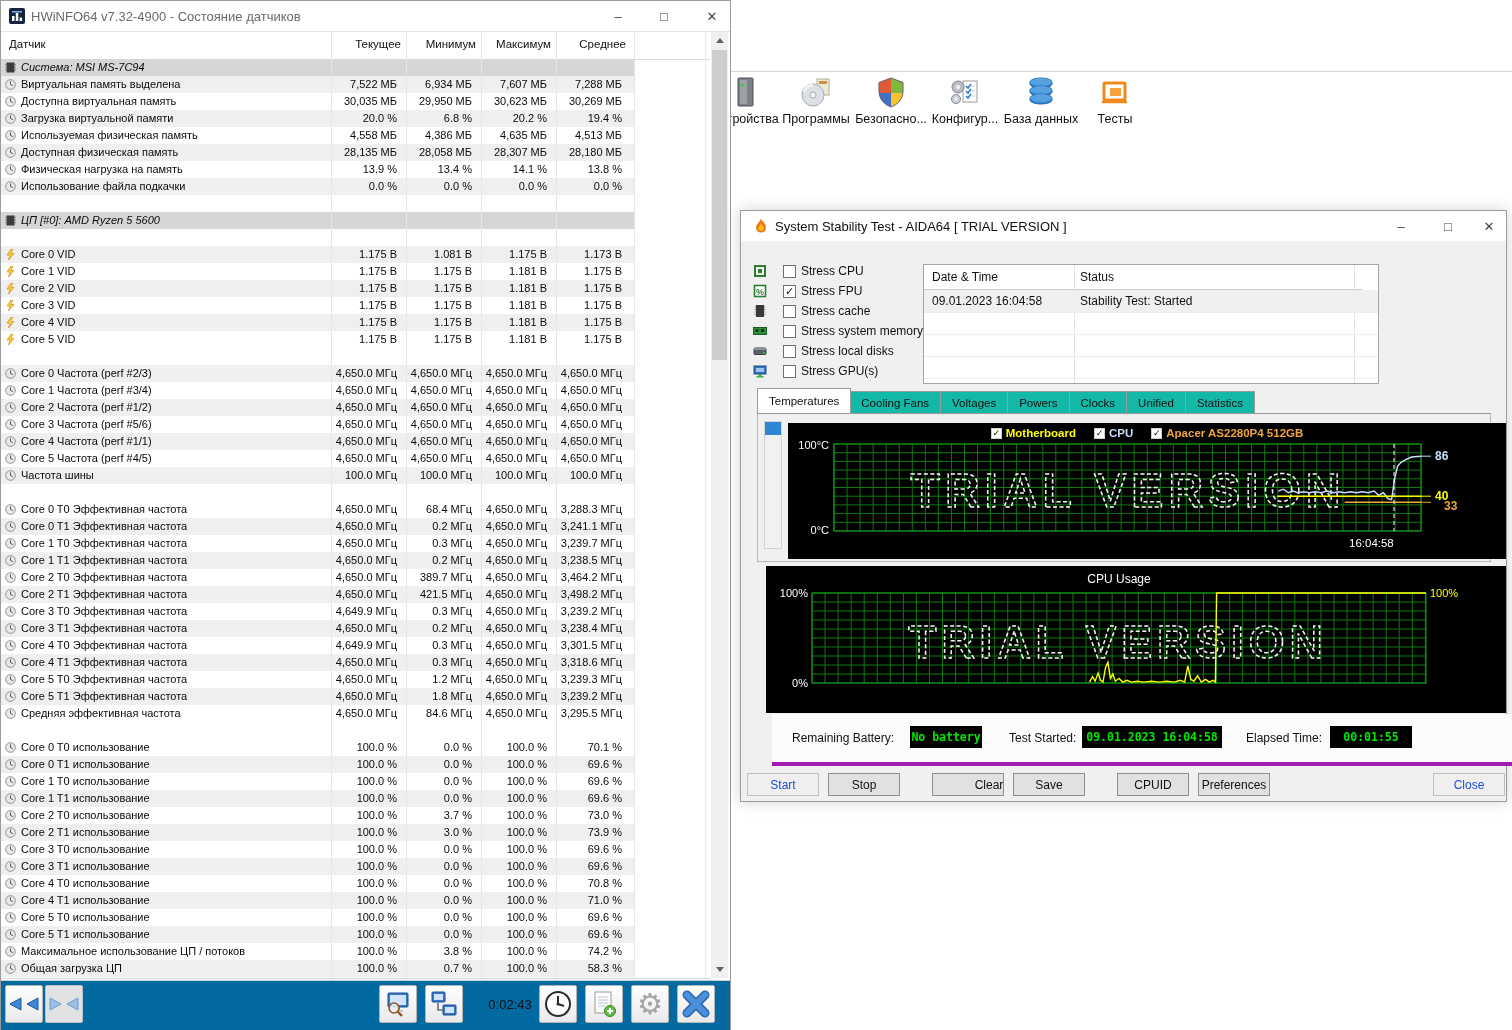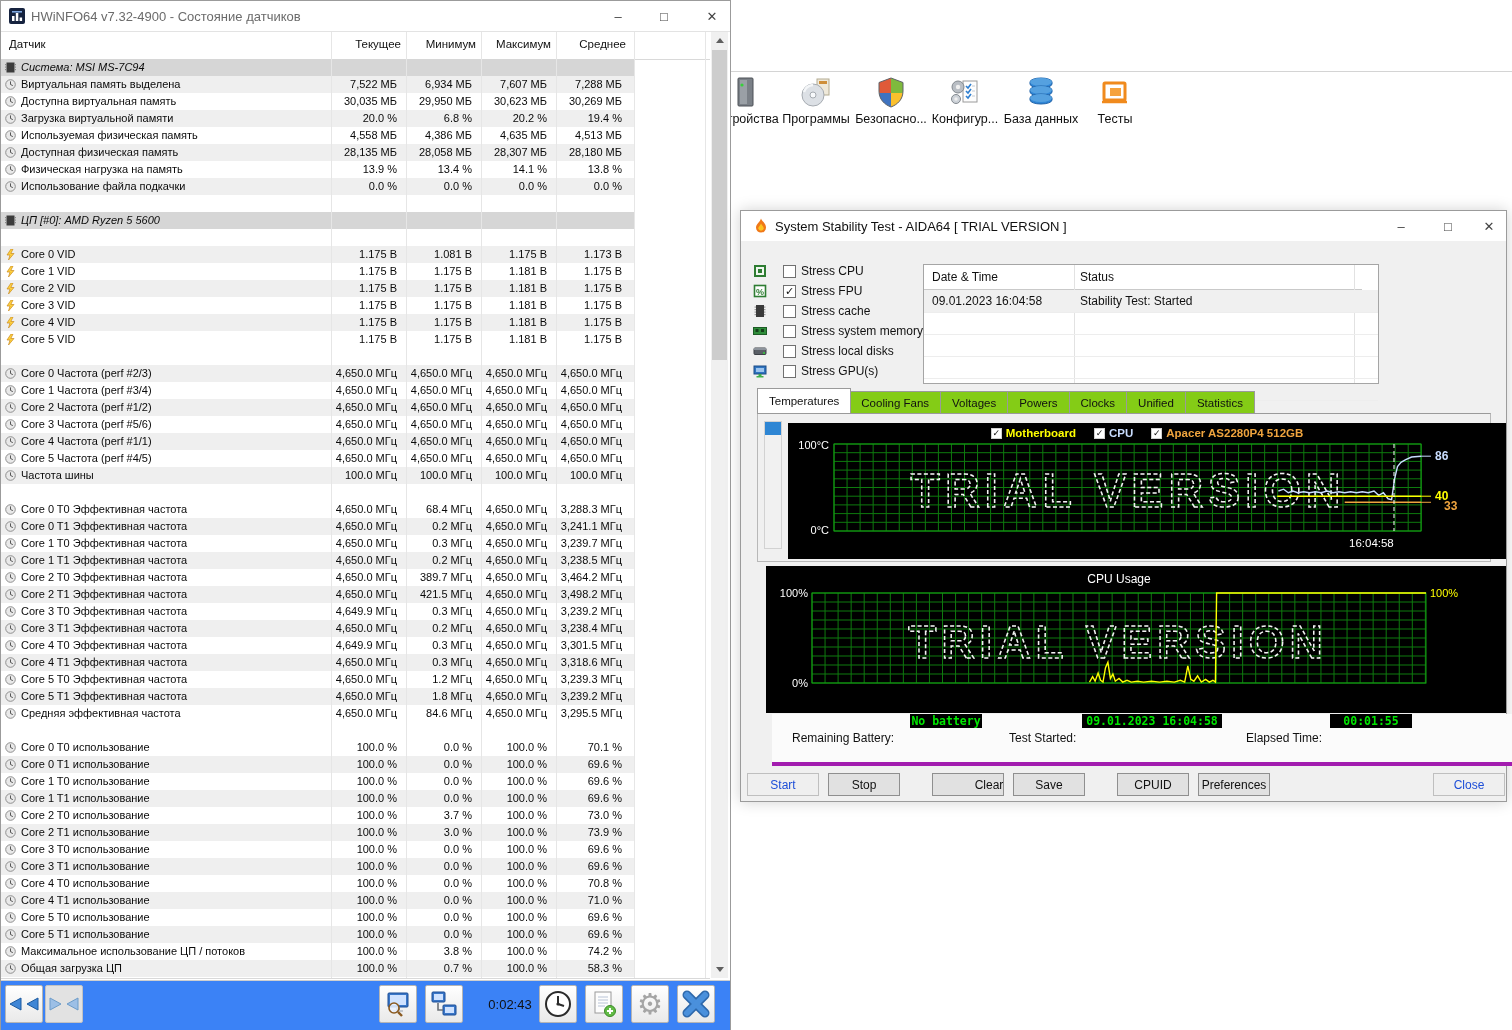--- a/index.html
+++ b/index.html
@@ -30,21 +30,21 @@
   .v0{left:331px;} .v1{left:406px;} .v2{left:481px;} .v3{left:556px;}
   .vsep{position:absolute;top:31px;height:946px;width:0;border-left:1px solid #e6e6e6;z-index:3;}
   #hw-bottomline{left:0;top:977px;width:709px;height:0;border-top:1px solid #d9d9d9;}
   
   #hw-scroll{left:710px;top:31px;width:17px;height:946px;background:#f0f0f0;}
   .sarrow{position:absolute;left:0;width:17px;height:17px;display:flex;align-items:center;justify-content:center;}
   .tri-up{width:0;height:0;border-left:4px solid transparent;border-right:4px solid transparent;border-bottom:5px solid #5f5f5f;}
   .tri-dn{width:0;height:0;border-left:4px solid transparent;border-right:4px solid transparent;border-top:5px solid #5f5f5f;}
   #hw-thumb{position:absolute;left:1px;top:18px;width:15px;height:310px;background:#cdcdcd;}
   
-  #hw-toolbar{left:0;top:979px;width:729px;height:50px;background:#3b82f6;border-top:1px solid #cfcfcf;}
+  #hw-toolbar{left:0;top:979px;width:729px;height:50px;background:#0369a1;border-top:1px solid #cfcfcf;}
   .hbtn{position:absolute;top:4px;width:38px;height:38px;background:linear-gradient(#ffffff,#e9e9e9);
     border:1px solid #b5b5b5;border-radius:2px;display:flex;align-items:center;justify-content:center;box-sizing:border-box;}
   .hbtn.pressed{background:#e2e2e2;border-color:#c2c2c2;}
   #hw-time{position:absolute;top:0;left:483px;width:52px;height:46px;display:flex;align-items:center;justify-content:center;font-size:13px;color:#111;}
   .gearglyph{font-family:"DejaVu Sans",sans-serif;font-size:29px;color:#a5a5a5;line-height:1;}
   
   #aida{left:740px;top:210px;width:767px;height:592px;background:#f0f0f0;border:1px solid #9b9b9b;z-index:20;box-shadow:0 0 14px rgba(0,0,0,0.18);}
   #aida .titlebar{background:#fff;}
   #aida .titlebar .ttl{color:#111;}
   .stress-row{position:absolute;left:12px;height:18px;display:flex;align-items:center;font-size:12px;color:#111;}
@@ -53,39 +53,39 @@
   
   #log{left:182px;top:53px;width:456px;height:120px;background:#fff;border:1px solid #a5a5a5;}
   #log .lh{position:absolute;top:0;left:0;right:16px;height:24px;border-bottom:1px solid #c9c9c9;font-size:12px;color:#111;}
   #log .lh .c0{position:absolute;left:8px;top:5px;} #log .lh .c1{position:absolute;left:156px;top:5px;}
   .logline{position:absolute;width:0;border-left:1px solid #e2e2e2;top:0;bottom:0;}
   .logrow{position:absolute;left:0;right:0;height:22px;font-size:12px;color:#111;border-bottom:1px solid #ededed;}
   .logrow.filled{background:#f0f0f0;}
   .logrow .c0{position:absolute;left:8px;top:4px;} .logrow .c1{position:absolute;left:156px;top:4px;}
   
   #tabs{position:absolute;left:16px;top:181px;height:22px;display:flex;align-items:flex-end;}
-  .tab{height:21px;padding:0 11px;font-size:11.5px;color:#111;background:#84cc16;border:1px solid #9a9a9a;border-left:none;
+  .tab{height:21px;padding:0 11px;font-size:11.5px;color:#111;background:#14b8a6;border:1px solid #9a9a9a;border-left:none;
     display:flex;align-items:center;position:relative;}
   .tab:first-child{border-left:1px solid #9a9a9a;}
   .tab.active{background:#fff;height:24px;z-index:5;border-left:1px solid #9a9a9a;margin-right:-1px;}
   #tabpage{left:16px;top:202px;width:734px;height:149px;background:#f0f0f0;border:1px solid #b8b8b8;border-top:1px solid #9a9a9a;}
   
   #tslider{left:23px;top:210px;width:18px;height:128px;background:#f1f1f1;border:1px solid #d2d2d2;}
   #tslider .thumb{position:absolute;left:0;top:0;width:16px;height:13px;background:#2e86d4;}
   
   .chartbox{position:absolute;background:#000;}
   #tempbox{left:47px;top:212px;width:718px;height:136px;}
   #usagebox{left:25px;top:355px;width:740px;height:147px;}
   #temp-legend{position:absolute;left:0;top:4px;width:100%;display:flex;justify-content:center;gap:18px;align-items:center;}
   .leg{display:flex;align-items:center;font-size:11.5px;font-weight:bold;}
   .leg .cb{width:11px;height:11px;font-size:9px;line-height:9px;margin-right:4px;border-color:#cfcfcf;}
   
   #aida-footer{left:1px;top:503px;width:764px;height:52px;background:#fbfbfb;border-bottom:4px solid #a21caf;margin-left:30px;}
   .flabel{position:absolute;top:17px;font-size:12px;color:#111;white-space:nowrap;}
-  .lcd{position:absolute;top:0;height:14px;background:#000;color:#00e600;font-family:"DejaVu Sans Mono",monospace;
+  .lcd{position:absolute;top:12px;height:22px;background:#000;color:#00e600;font-family:"DejaVu Sans Mono",monospace;
     font-size:11.5px;font-weight:bold;display:flex;align-items:center;justify-content:center;}
   .abtn{position:absolute;top:562px;width:72px;height:23px;background:#e1e1e1;border:1px solid #8f8f8f;
     font-size:12px;color:#111;display:flex;align-items:center;justify-content:center;box-sizing:border-box;}
   .abtn.disabled{color:#1d4ed8;border-color:#bfbfbf;background:#efefef;}
   svg{display:block;}
   text{font-family:"Liberation Sans","DejaVu Sans",sans-serif;}
 </style>
 </head>
 <body>
 

